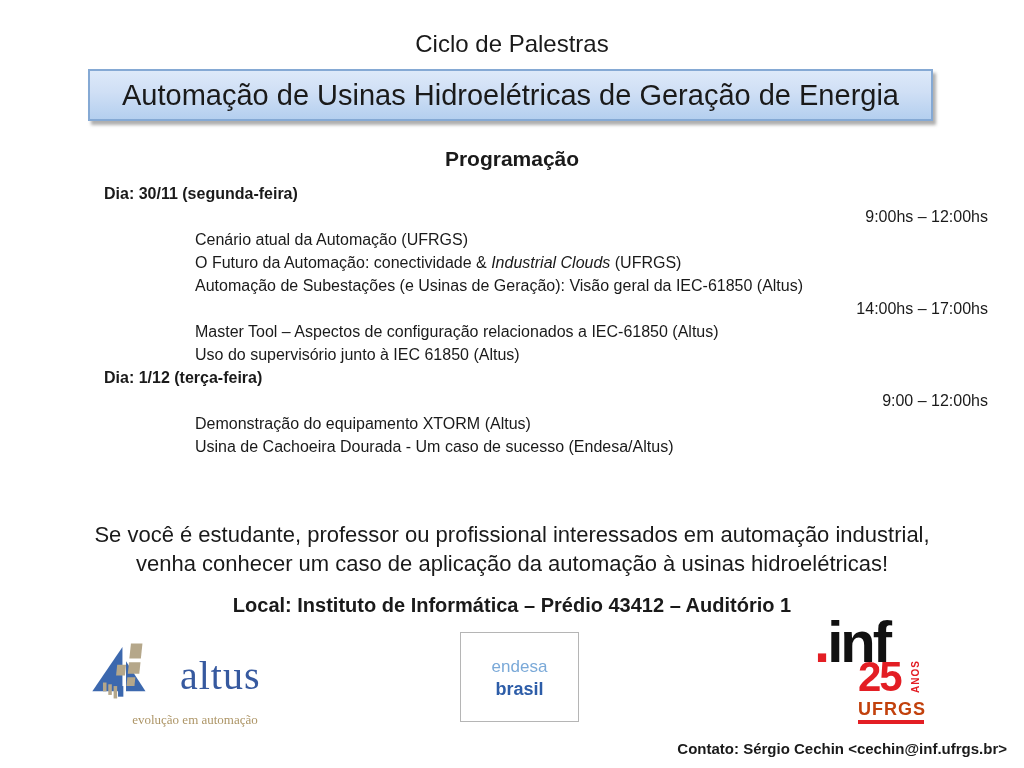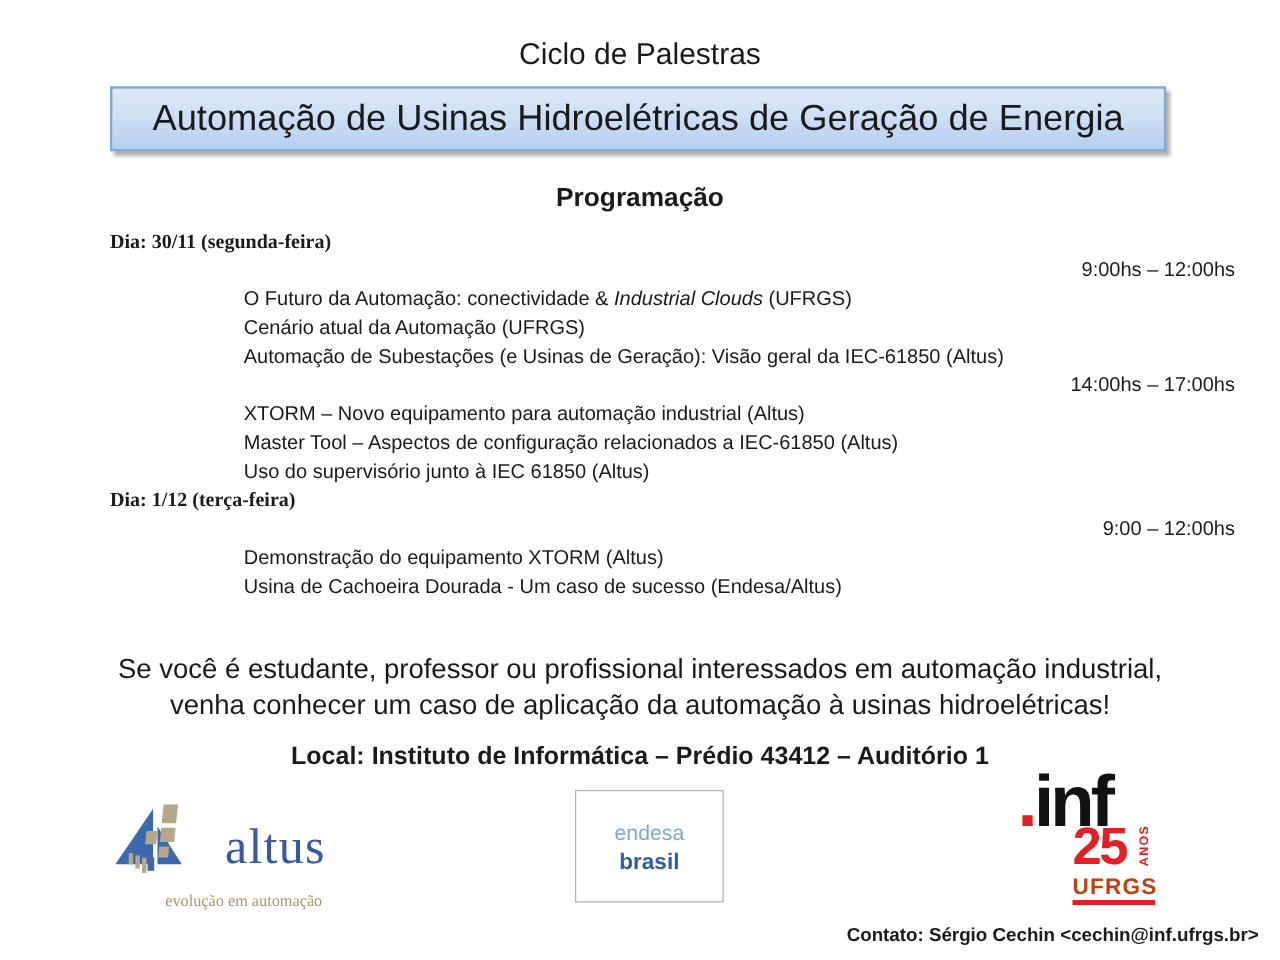--- a/index.html
+++ b/index.html
@@ -20,21 +20,21 @@
     font-size:29px; font-weight:400; white-space:nowrap;
   }
   .prog-heading {
     position:absolute; top:147px; left:0; width:100%;
     text-align:center; font-size:21px; font-weight:bold;
   }
   .schedule {
     position:absolute; top:182px; left:88px; width:900px;
     font-size:16px; line-height:23px; white-space:nowrap;
   }
-  .line.day  { margin-left:0;   font-weight:bold;font-family:Liberation Serif, serif; }
+  .line.day  { margin-left:16px;   font-weight:bold; }
   .line.time { margin-left:57px;text-align:right; }
   .line.talk { margin-left:107px; }
   .italic { font-style:italic; }
   .invitation {
     position:absolute; top:520px; left:0; width:100%;
     text-align:center; font-size:22px; line-height:29px; font-weight:400;
   }
   .location {
     position:absolute; top:594px; left:0; width:100%;
     text-align:center; font-size:20px; font-weight:bold;
@@ -91,25 +91,24 @@
 
 <div class="banner">
   <span>Automação de Usinas Hidroelétricas de Geração de Energia</span>
 </div>
 
 <div class="prog-heading">Programação</div>
 
 <div class="schedule">
   <div class="line day">Dia: 30/11 (segunda-feira)</div>
   <div class="line time">9:00hs – 12:00hs</div>
+  <div class="line talk">Cenário atual da Automação (UFRGS)</div>
   <div class="line talk"><span>O Futuro da Automação: conectividade &amp; </span><span class="italic">Industrial Clouds</span><span> (UFRGS)</span></div>
-  <div class="line talk">Cenário atual da Automação (UFRGS)</div>
   <div class="line talk">Automação de Subestações (e Usinas de Geração): Visão geral da IEC-61850 (Altus)</div>
   <div class="line time">14:00hs – 17:00hs</div>
-  <div class="line talk">XTORM – Novo equipamento para automação industrial (Altus)</div>
   <div class="line talk">Master Tool – Aspectos de configuração relacionados a IEC-61850 (Altus)</div>
   <div class="line talk">Uso do supervisório junto à IEC 61850 (Altus)</div>
   <div class="line day">Dia: 1/12 (terça-feira)</div>
   <div class="line time">9:00 – 12:00hs</div>
   <div class="line talk">Demonstração do equipamento XTORM (Altus)</div>
   <div class="line talk">Usina de Cachoeira Dourada - Um caso de sucesso (Endesa/Altus)</div>
 </div>
 
 <div class="invitation">
   <div>Se você é estudante, professor ou profissional interessados em automação industrial,</div>

